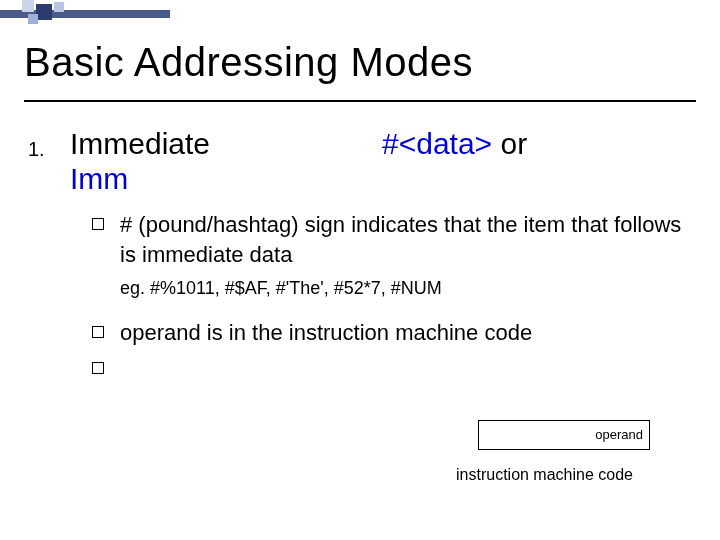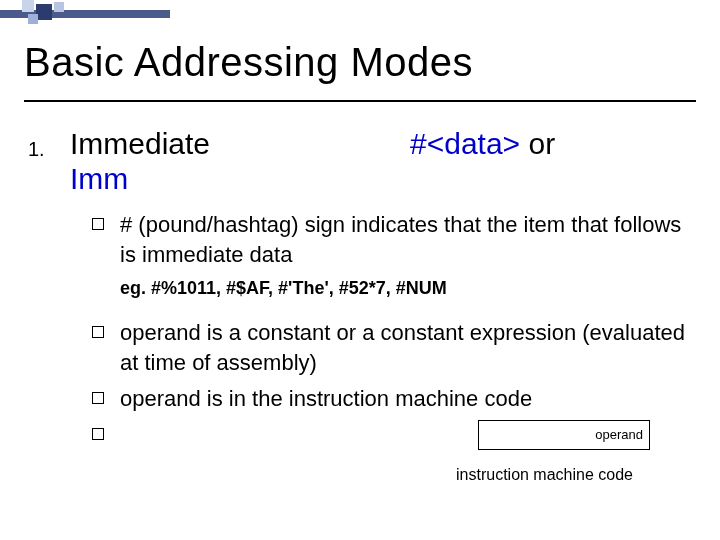--- a/index.html
+++ b/index.html
@@ -71,21 +71,20 @@
     width: 620px;
   }
   .mode-line .label {
     display: inline;
   }
   .mode-line .syntax {
     position: absolute;
     left: 312px;
     top: 0;
     white-space: nowrap;
-    margin-left: 28px;
   }
   .blue { color: #0000cc; }
   .imm {
     position: absolute;
     top: 162px;
     left: 70px;
     font-size: 30px;
   }
 
   .bullets {
@@ -109,21 +108,20 @@
     height: 12px;
     border: 1.5px solid #000;
     background: #fff;
     box-sizing: border-box;
   }
   .eg {
     font-size: 18px;
     line-height: 24px;
     margin: 4px 0 18px 28px;
     color: #000;
-    font-weight: bold;
   }
 
   .operand-box {
     position: absolute;
     top: 420px;
     left: 478px;
     width: 172px;
     height: 30px;
     border: 1.5px solid #000;
     box-sizing: border-box;
@@ -167,21 +165,20 @@
 <div class="imm blue">Imm</div>
 
 <div class="bullets">
   <div class="bitem">
     <span class="box"></span>
     <span># (pound/hashtag) sign indicates that the item that follows is immediate data</span>
   </div>
   <div class="eg">eg. #%1011,  #$AF,  #'The',  #52*7,  #NUM</div>
   <div class="bitem">
     <span class="box"></span>
-    <span>operand is a constant or a constant expression (evaluated at time of assembly)</span>
   </div>
   <div class="bitem">
     <span class="box"></span>
     <span>operand is in the instruction machine code</span>
   </div>
   <div class="bitem">
     <span class="box"></span>
   </div>
 </div>
 

